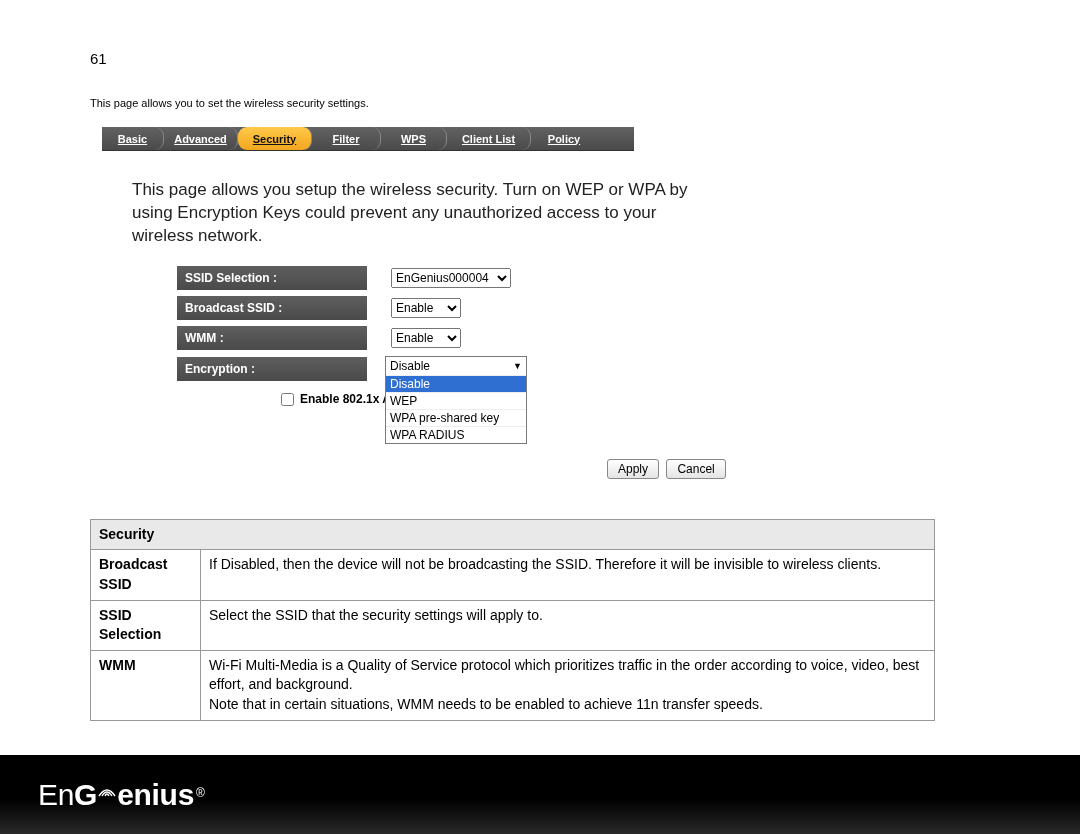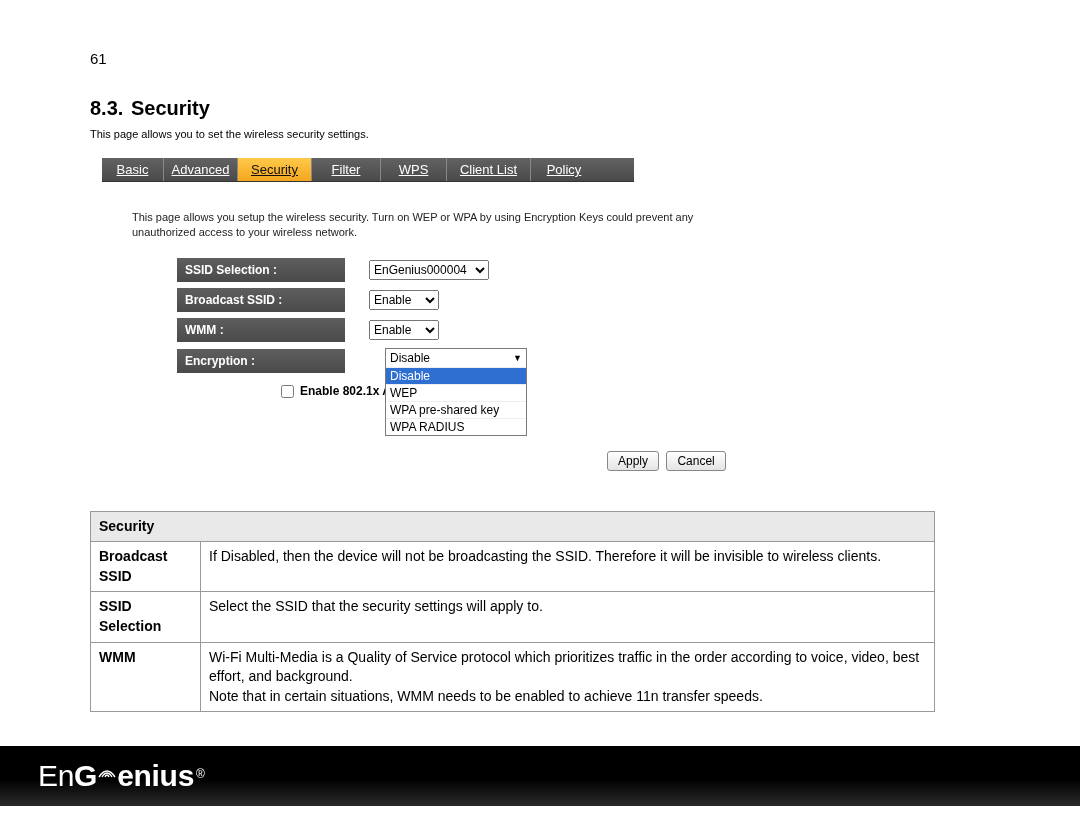--- a/index.html
+++ b/index.html
@@ -39,52 +39,53 @@
   .tabbar {
     width: 532px;
     background: linear-gradient(#626262, #4a4a4a);
     display: flex;
     height: 24px;
     align-items: stretch;
     border-bottom: 1px solid #333;
   }
   .tab {
     color: #fff;
-    font-weight: normal;
+    font-weight: bold;
     text-decoration: underline;
-    font-size: 13px;
+    font-size: 11px;
     display: flex;
     align-items: center;
     justify-content: center;
     border-right: 1px solid #888;
+    border-radius: 9px;
   }
   .tab.basic { width: 62px; }
   .tab.advanced { width: 74px; }
   .tab.security { width: 74px; color: #111; background: linear-gradient(#ffc94a, #f3a61e); }
   .tab.filter { width: 69px; }
   .tab.wps { width: 66px; }
   .tab.clientlist { width: 84px; }
   .tab.policy { width: 66px; border-right: none; }
 
   .subintro {
-    font-size: 11px;
+    font-size: 17px;
     color: #222;
     margin: 28px 0 18px 30px;
     width: 580px;
     line-height: 1.35;
   }
 
   .form-rows { margin-left: 75px; width: 570px; }
   .form-row {
     display: flex;
     align-items: center;
     margin-bottom: 6px;
   }
   .form-label {
-    width: 168px;
+    width: 190px;
     background: linear-gradient(#5e5e5e, #4a4a4a);
     color: #fff;
     font-weight: bold;
     font-size: 12px;
     padding: 5px 8px;
   }
   .select {
     margin-left: 24px;
     width: 120px;
     font-size: 12px;
@@ -157,21 +158,21 @@
     background: #e9e9e9;
     font-weight: bold;
   }
   .desc-table td.key {
     font-weight: bold;
     width: 110px;
   }
 
   .footer {
     margin-top: 22px;
-    height: 60px;
+    height: 80px;
     background: linear-gradient(to bottom, #000 0%, #000 55%, #2a2a2a 100%);
     display: flex;
     align-items: center;
     padding-left: 38px;
   }
   .logo {
     color: #fff;
     font-size: 30px;
     font-family: "Segoe UI", Arial, sans-serif;
     letter-spacing: -0.3px;
@@ -189,24 +190,20 @@
     margin: 0 -2px;
   }
   .wifi-icon svg { display: block; }
 </style>
 </head>
 <body>
 
 <div class="page">
   <div class="page-num">61</div>
 
-  <div class="heading-row">
-    <span class="heading-num">8.3.</span>
-    <span class="heading-text">Security</span>
-  </div>
 
   <div class="intro">This page allows you to set the wireless security settings.</div>
 
   <div class="screenshot-wrap">
     <div class="tabbar">
       <div class="tab basic">Basic</div>
       <div class="tab advanced">Advanced</div>
       <div class="tab security">Security</div>
       <div class="tab filter">Filter</div>
       <div class="tab wps">WPS</div>

